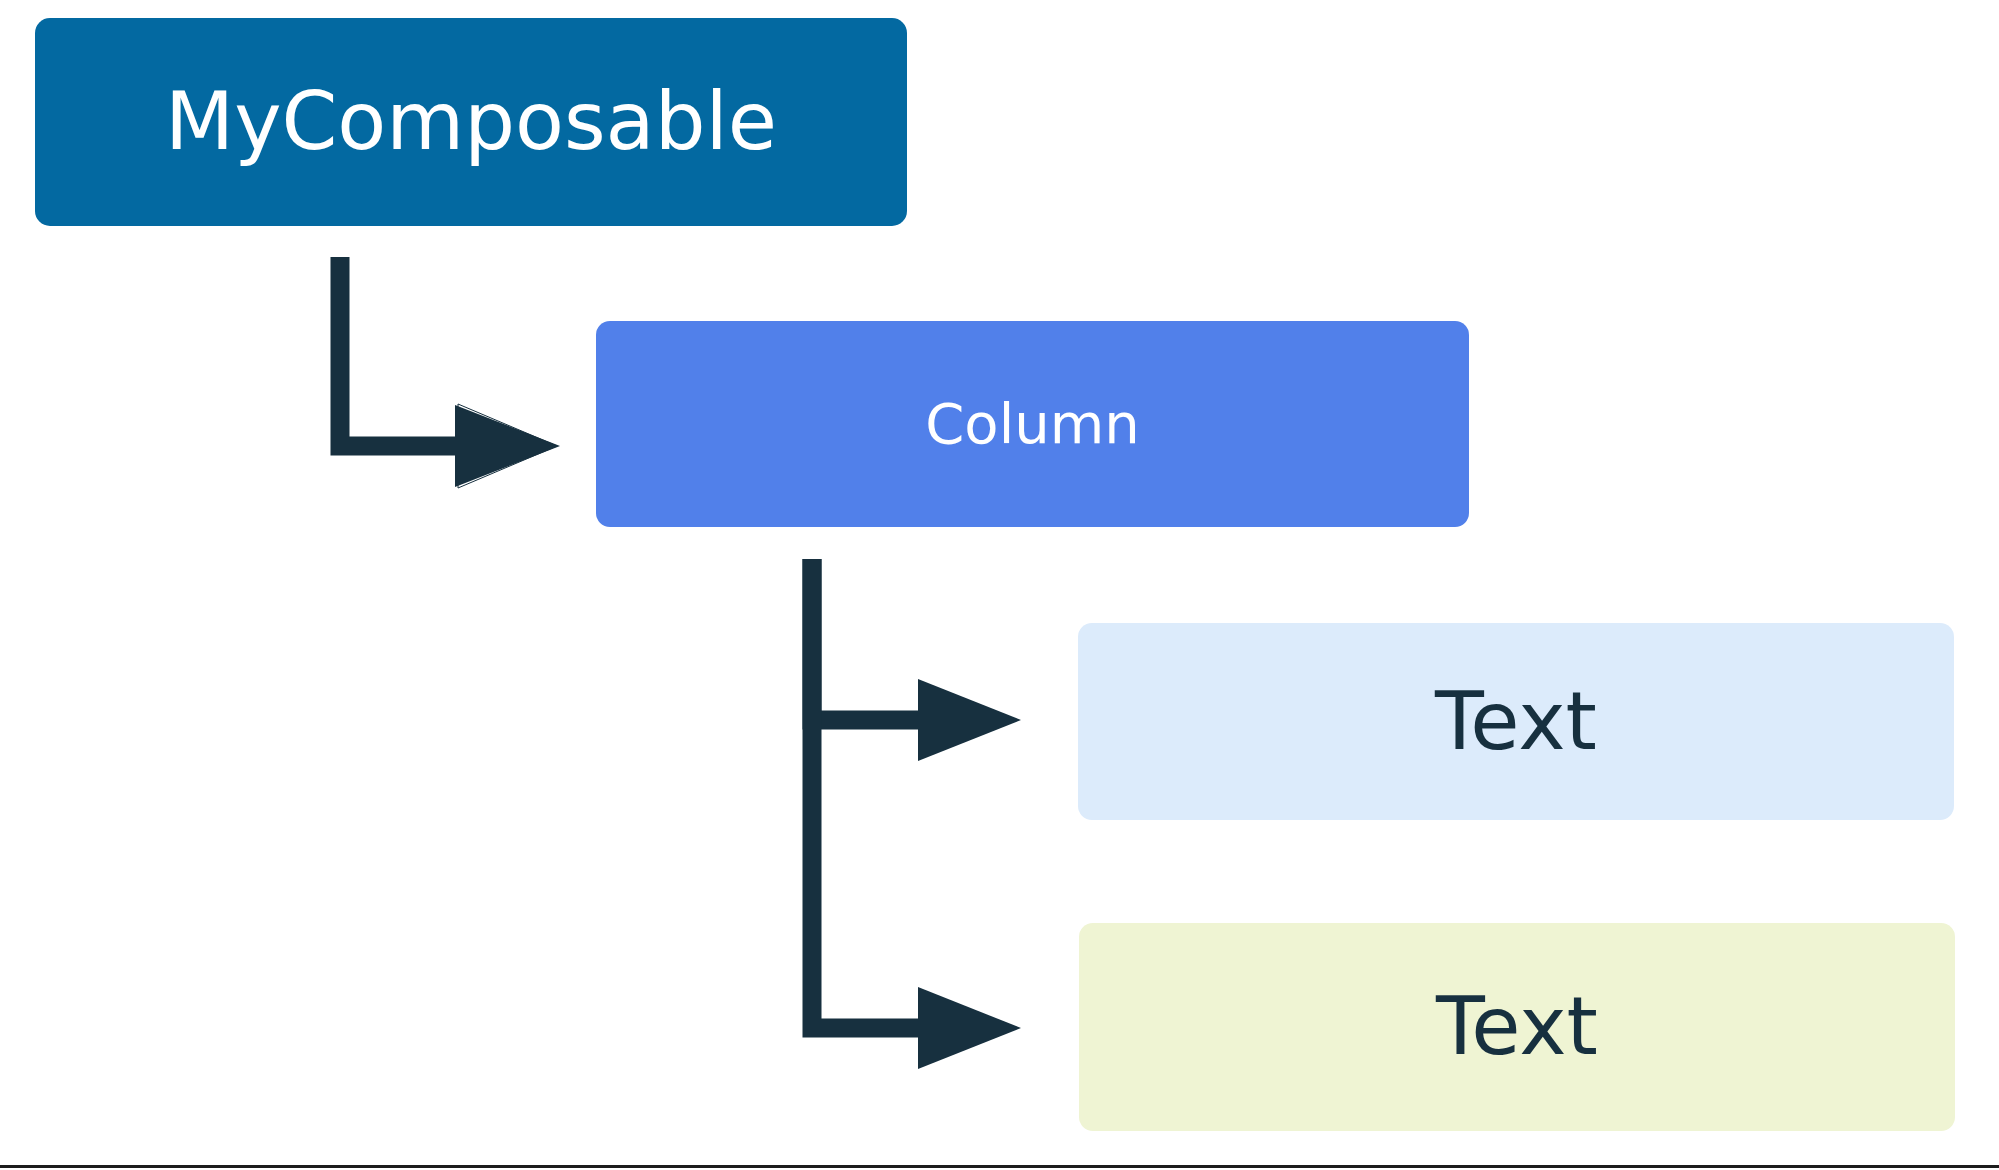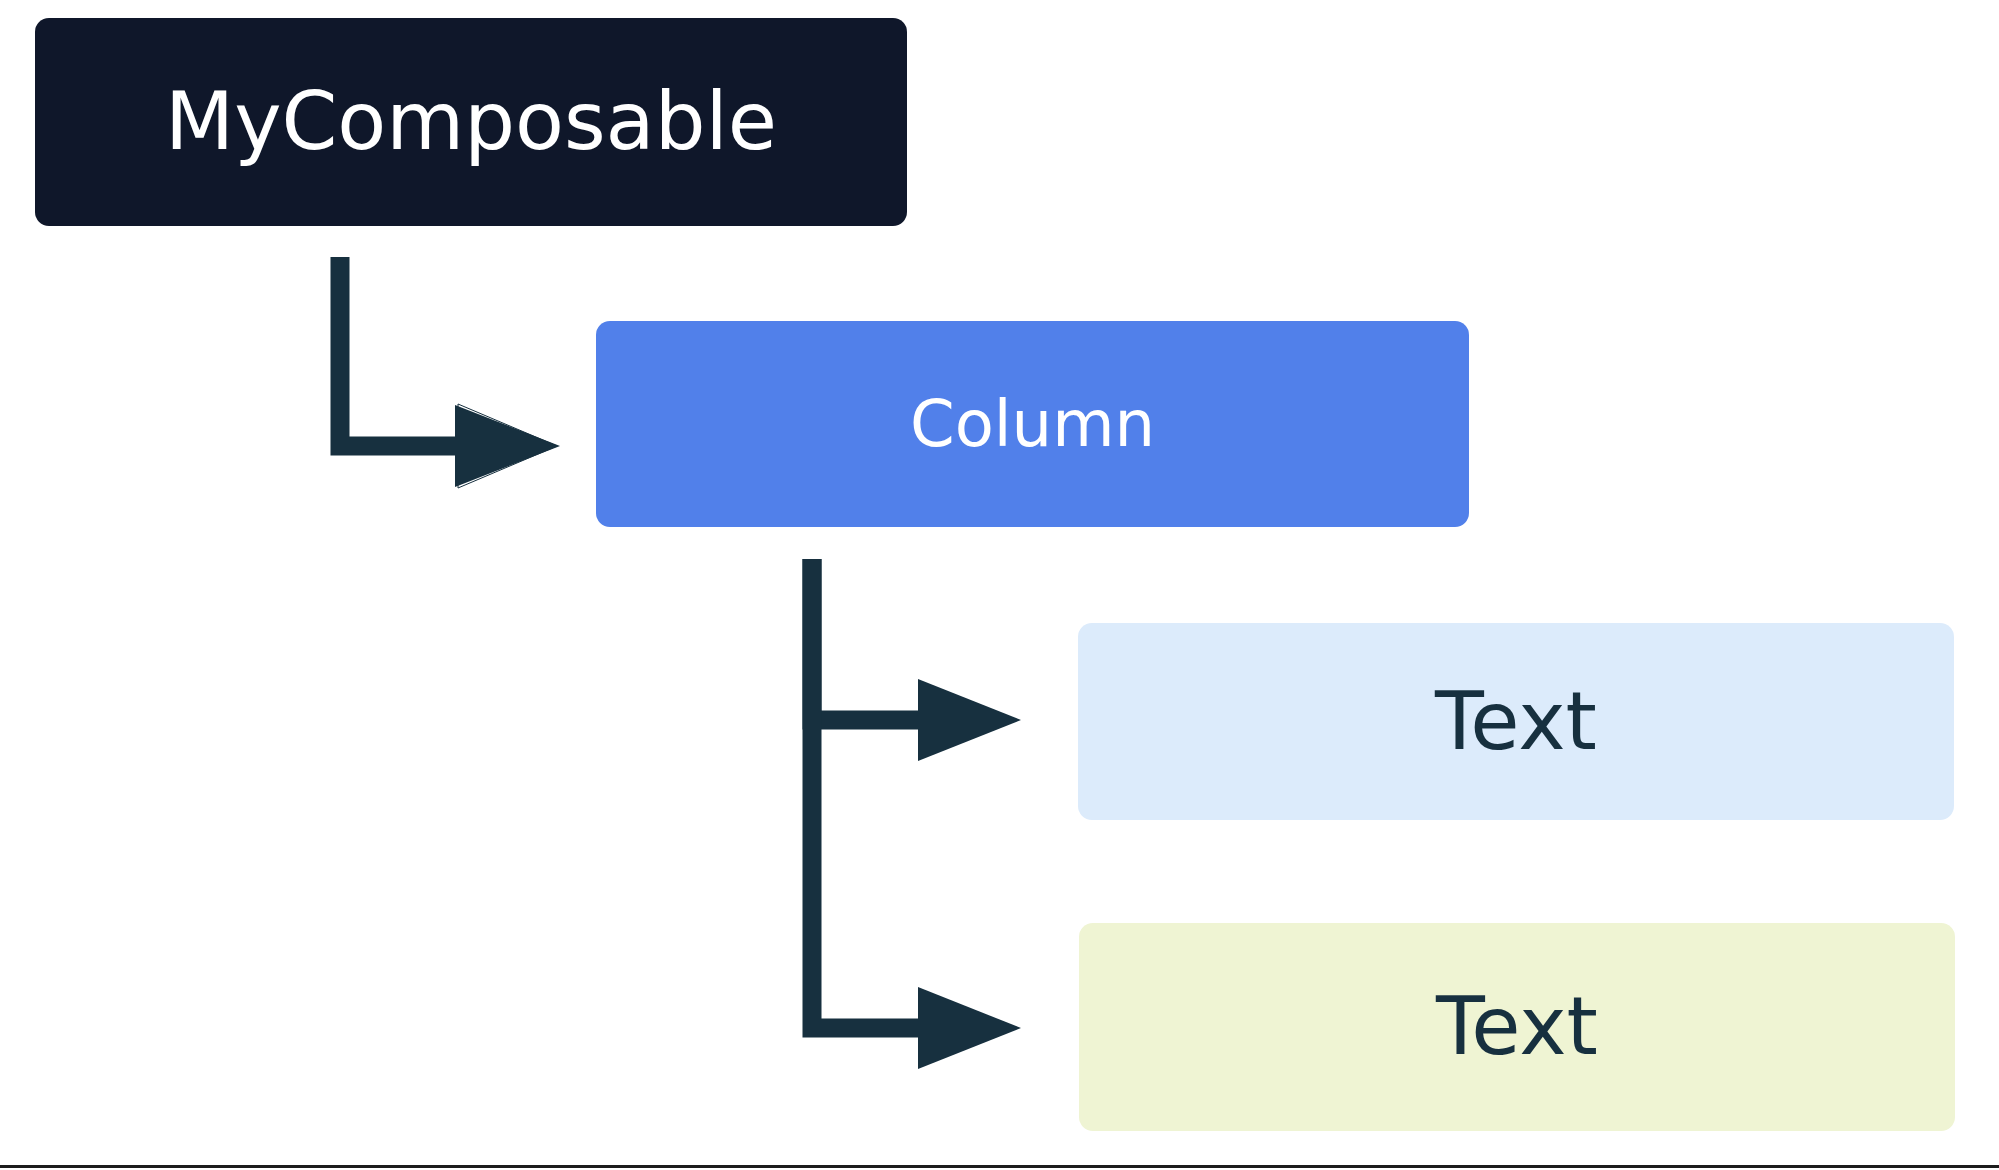--- a/index.html
+++ b/index.html
@@ -51,21 +51,21 @@
   
   #node-column {
     left: 596px;
     top: 321px;
     width: 873px;
     height: 206px;
     background: #5180EA;
   }
   #node-column .node-label {
     color: #ffffff;
-    font-size: 64px;
+    font-size: 56px;
   }
 
   
   #node-text-1 {
     left: 1078px;
     top: 623px;
     width: 876px;
     height: 197px;
     background: #DCEBFB;
   }
@@ -126,21 +126,21 @@
       <path d="M 812 559 L 812 720 L 925 720" fill="none" stroke="#17303F" stroke-width="19" stroke-linecap="butt"></path>
       <polygon points="918,679 918,761 1021,720" fill="#17303F"></polygon>
     </g>
 
     <g>
       <path d="M 812 559 L 812 1028 L 925 1028" fill="none" stroke="#17303F" stroke-width="19" stroke-linecap="butt"></path>
       <polygon points="918,987 918,1069 1021,1028" fill="#17303F"></polygon>
     </g>
   </svg>
 
-  <div class="node" id="node-root" style="background: #0f172a;">
+  <div class="node" id="node-root" style="background: #0369a1; border-radius: 15px;">
     <span class="node-label" style="color: rgb(255, 255, 255);">MyComposable</span>
   </div>
 
   <div class="node" id="node-column" style="background: rgb(81, 128, 234);">
     <span class="node-label" style="color: rgb(255, 255, 255);">Column</span>
   </div>
 
   <div class="node" id="node-text-1" style="background: rgb(220, 235, 251);">
     <span class="node-label" style="color: rgb(23, 48, 63);">Text</span>
   </div>

